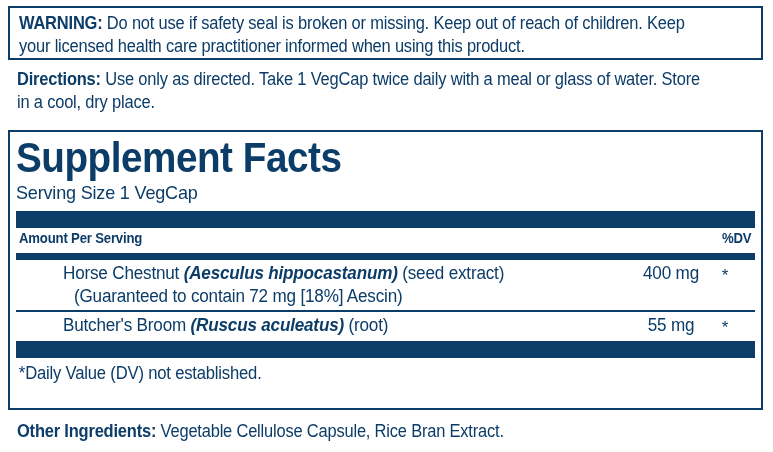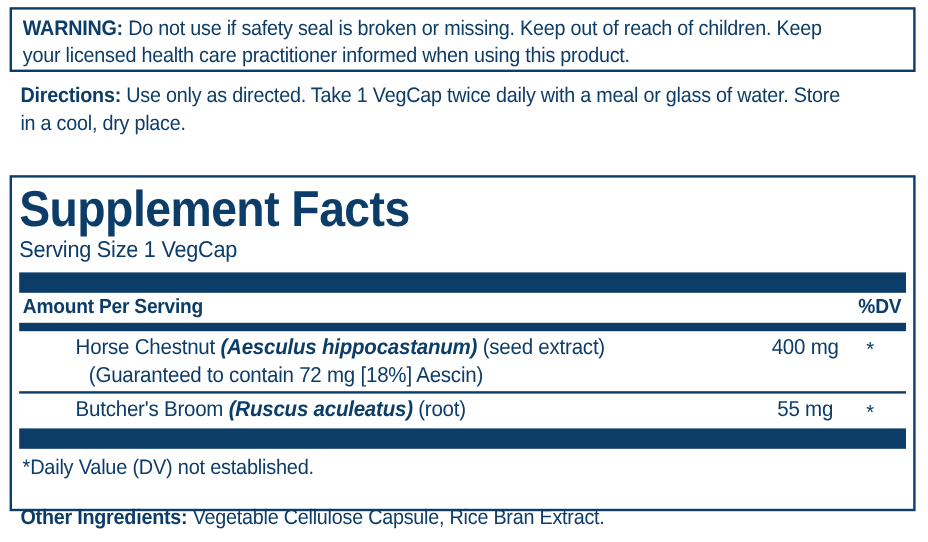--- a/index.html
+++ b/index.html
@@ -62,21 +62,21 @@
     transform-origin: left top;
   }
   .directions .lead {
     font-weight: bold;
   }
 
   
   .panel {
     position: absolute;
     left: 8px;
-    top: 146px;
+    top: 130px;
     width: 755px;
     height: 280px;
     box-sizing: border-box;
     border: 2px solid #0c3c68;
     background: #ffffff;
   }
   .panel-inner {
     position: absolute;
     left: 6px;
     top: 2px;
@@ -113,21 +113,21 @@
     background: #0c3c68;
   }
   .rule-thin {
     height: 2px;
     background: #0c3c68;
   }
 
   .amount-row {
     position: relative;
     height: 23px;
-    font-size: 17px;
+    font-size: 14px;
     font-weight: bold;
     letter-spacing: -0.2px;
     padding-top: 2px;
     text-decoration: underline;
   }
   .amount-row .left {
     position: absolute;
     left: 3px;
     top: 2px;
     transform: scaleX(0.94);

